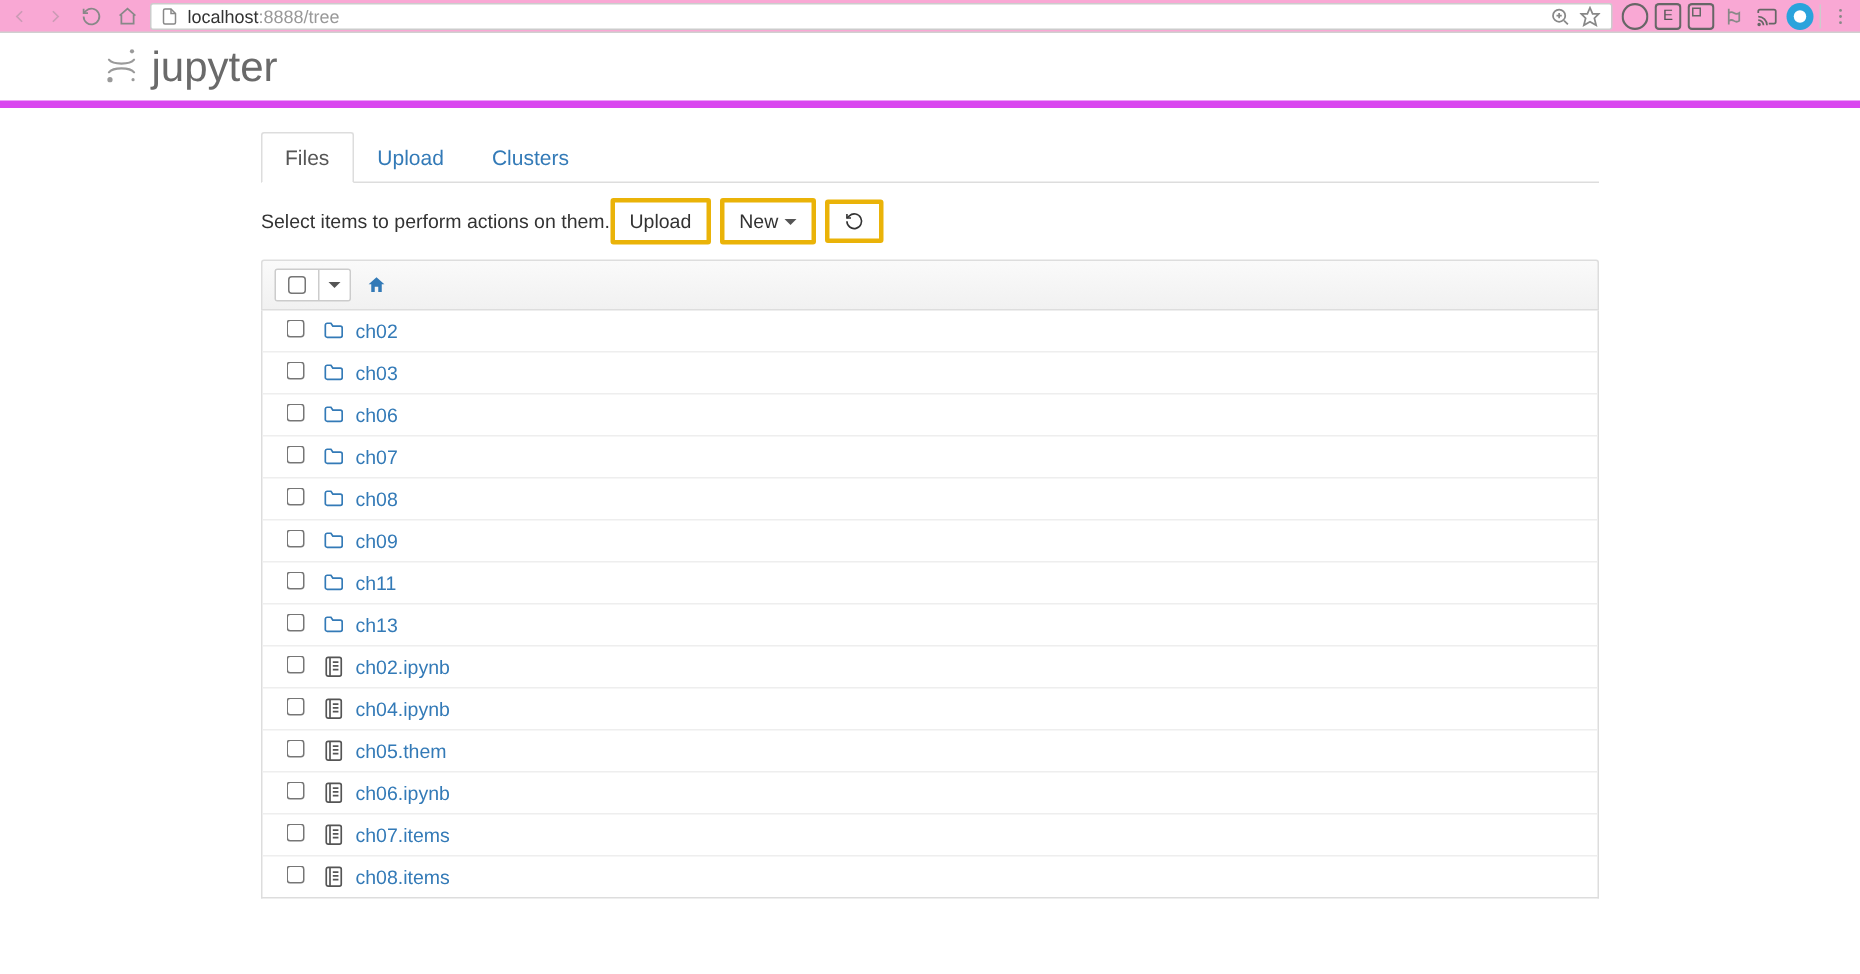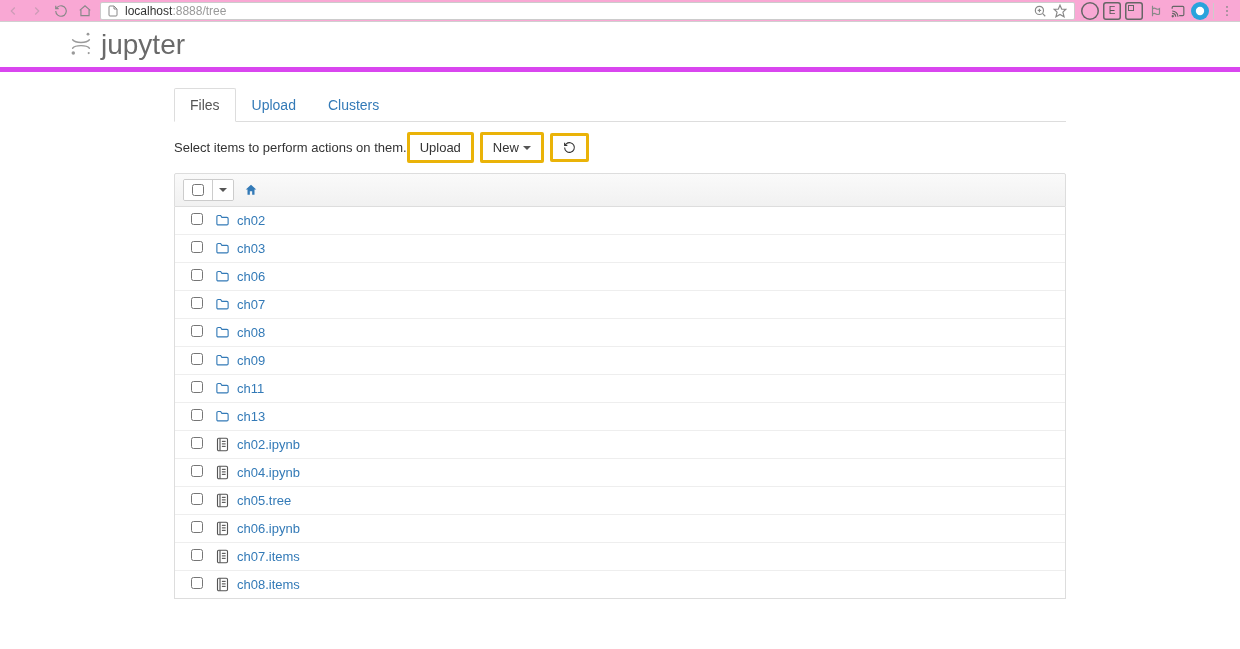--- a/index.html
+++ b/index.html
@@ -418,21 +418,21 @@
           </span>
           <span class="file-icon">
             <svg viewBox="0 0 24 24" fill="none" stroke="#555" stroke-width="1.8">
               <path d="M4 4a2 2 0 0 1 2-2h12a2 2 0 0 1 2 2v16a2 2 0 0 1-2 2H6a2 2 0 0 1-2-2z"></path>
               <path d="M8 2v20"></path>
               <line x1="11" y1="7" x2="17" y2="7"></line>
               <line x1="11" y1="11" x2="17" y2="11"></line>
               <line x1="11" y1="15" x2="17" y2="15"></line>
             </svg>
           </span>
-          <span class="file-name">ch05.tree</span>
+          <span class="file-name">ch05.them</span>
         </div>
         <div class="file-row">
           <span class="file-checkbox">
             <input type="checkbox" style="">
           </span>
           <span class="file-icon">
             <svg viewBox="0 0 24 24" fill="none" stroke="#555" stroke-width="1.8">
               <path d="M4 4a2 2 0 0 1 2-2h12a2 2 0 0 1 2 2v16a2 2 0 0 1-2 2H6a2 2 0 0 1-2-2z"></path>
               <path d="M8 2v20"></path>
               <line x1="11" y1="7" x2="17" y2="7"></line>

